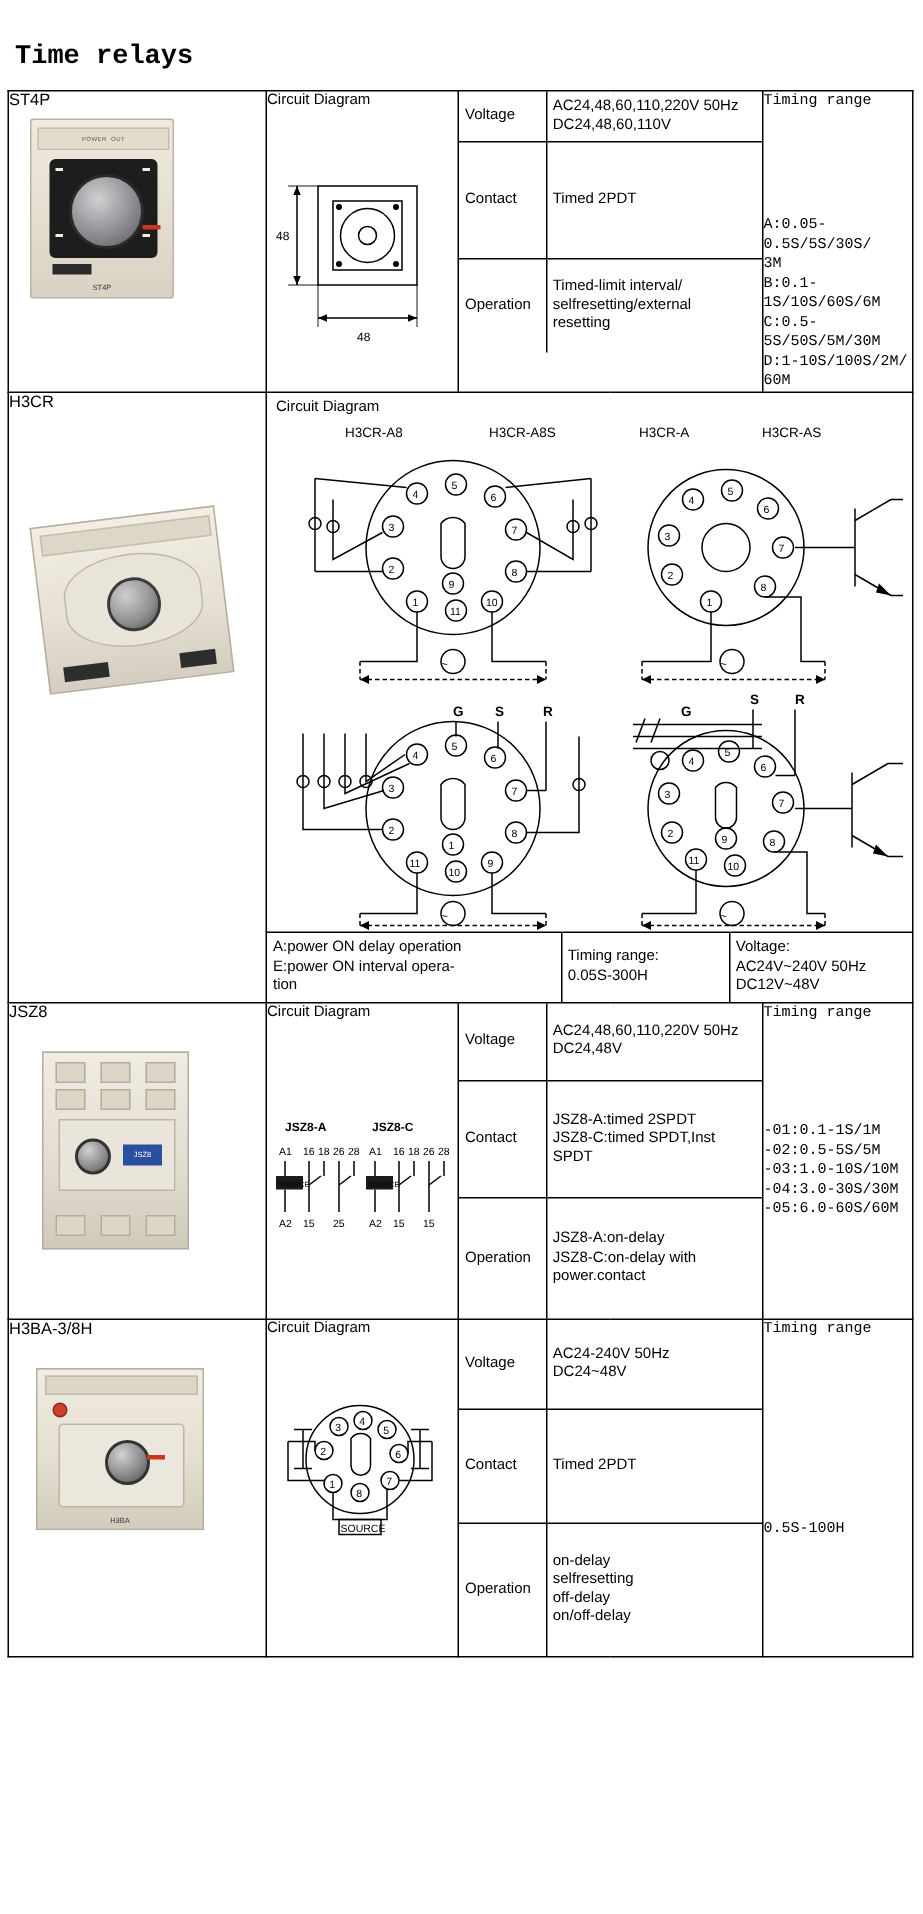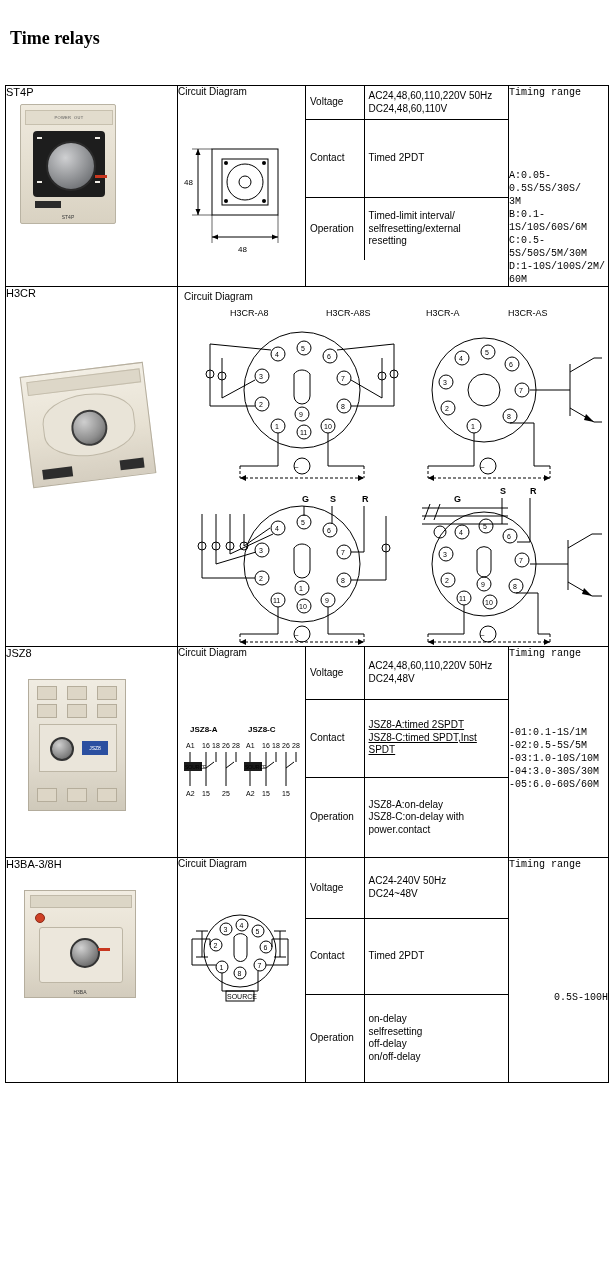--- a/index.html
+++ b/index.html
@@ -9,29 +9,29 @@
   }
   body {
     width: 615px; height: 1276px;
     font-family: "Liberation Sans", sans-serif;
     font-size: 10px;
     color: #000000;
     position: relative;
     overflow: hidden;
   }
   .page-title {
-    font-family: Liberation Serif, serif;
+    font-family: Liberation Mono, monospace;
     font-weight: bold;
     font-size: 18px;
     margin: 28px 0 0 10px;
   }
   table.main {
     border-collapse: collapse;
     width: 604px;
-    margin: 36px 0 0 5px;
+    margin: 12px 0 0 5px;
     table-layout: fixed;
     padding-left: 32px;
   }
   table.main > tbody > tr > td {
     border: 1px solid #000;
     vertical-align: top;
     padding: 0;
   }
   .model-cell {
     width: 172px;
@@ -516,20 +516,34 @@
           <line x1="250" y1="332" x2="250" y2="340" stroke="#000" stroke-dasharray="3,2"></line>
           <line x1="372" y1="332" x2="372" y2="340" stroke="#000" stroke-dasharray="3,2"></line>
           <line x1="250" y1="340" x2="372" y2="340" stroke="#000" stroke-dasharray="3,2"></line>
           <polygon points="250,340 256,337 256,343" fill="#000"></polygon>
           <polygon points="372,340 366,337 366,343" fill="#000"></polygon>
           <circle cx="310" cy="332" r="8" fill="none" stroke="#000"></circle>
           <text class="svgtxt" x="302" y="336">~</text>
         </g>
       </svg>
 
+      <table class="inner" style="border-top:1px solid #000;">
+        <tbody>
+              <tr>
+          <td style="width:196px;white-space:pre-line;height:46px;border-left:none;">A:power ON delay operation
+E:power ON interval opera-
+tion</td>
+          <td style="width:112px;white-space:pre-line;">Timing range:
+0.05S-300H</td>
+          <td style="white-space:pre-line;border-right:none;">Voltage:
+AC24V~240V 50Hz
+DC12V~48V</td>
+        </tr>
+      </tbody>
+          </table>
     </td>
   </tr>
 
   <tr>
     <td class="model-cell">
       <div class="model-name">JSZ8</div>
       <div class="photo jsz8-photo">
         <div class="term" style="left:8px;top:6px;"></div>
         <div class="term" style="left:38px;top:6px;"></div>
         <div class="term" style="left:68px;top:6px;"></div>
@@ -603,21 +617,21 @@
     <td style="padding:0;" colspan="2">
       <table class="inner">
         <tbody>
               <tr>
           <td class="lbl" style="height:52px;">Voltage</td>
           <td style="white-space:pre-line;">AC24,48,60,110,220V 50Hz
 DC24,48V</td>
         </tr>
         <tr>
           <td class="lbl" style="height:78px;">Contact</td>
-          <td style="white-space:pre-line;text-decoration:underline;">JSZ8-A:timed 2SPDT
+          <td style="white-space:pre-line;">JSZ8-A:timed 2SPDT
 JSZ8-C:timed  SPDT,Inst
 SPDT</td>
         </tr>
         <tr>
           <td class="lbl" style="height:80px;">Operation</td>
           <td style="white-space:pre-line;">JSZ8-A:on-delay
 JSZ8-C:on-delay with
 power.contact</td>
         </tr>
       </tbody>
@@ -706,18 +720,18 @@
 selfresetting
 off-delay
 on/off-delay</td>
         </tr>
       </tbody>
           </table>
     </td>
 
     <td class="timing-cell">
       <div>Timing range</div>
-      <div style="margin-top:120px;text-align:right;">0.5S-100H</div>
+      <div style="margin-top:120px;">0.5S-100H</div>
     </td>
   </tr>
 
   </tbody>
 </table>
 
 </body></html>

